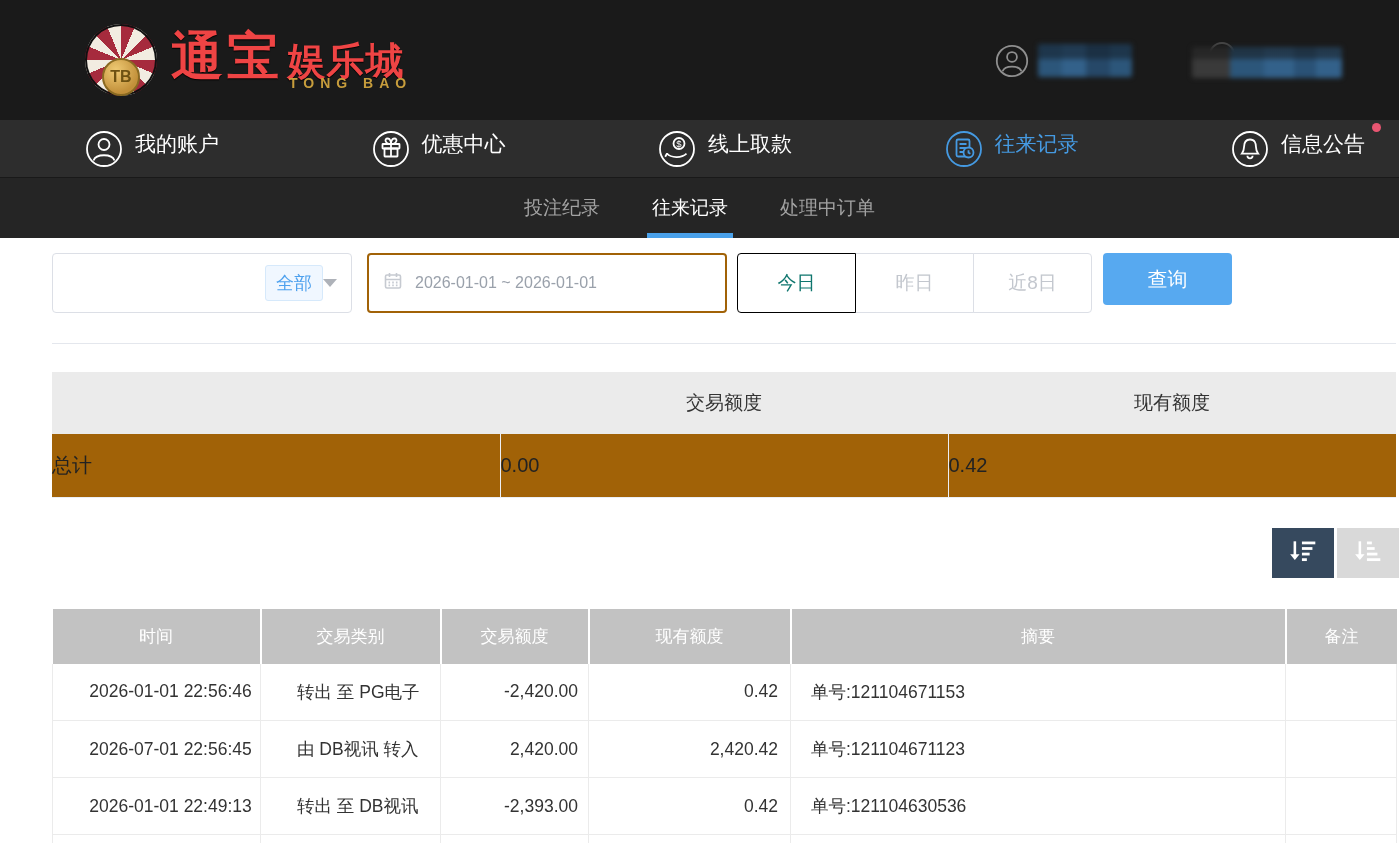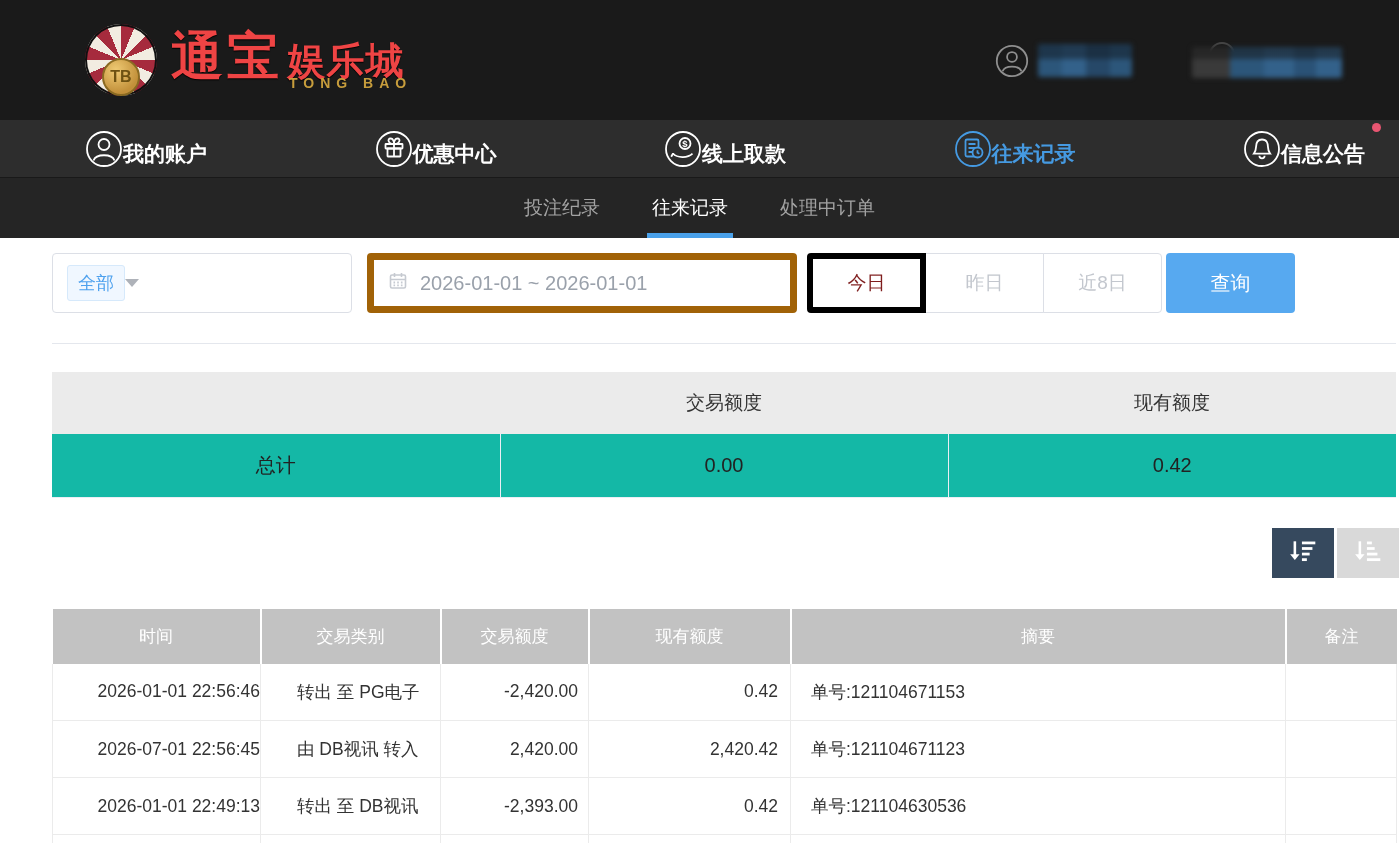--- a/index.html
+++ b/index.html
@@ -33,78 +33,78 @@
   .ghost-circle{position:absolute;left:230px;top:42px;width:26px;height:26px;border:2px solid #474747;
       border-radius:50%}
   .blur-2{left:213px;top:47px;width:150px;height:31px;
     background-image:
       linear-gradient(180deg,rgba(20,20,20,.5) 0 40%,rgba(0,0,0,0) 40%),
       linear-gradient(90deg,#3a3a3a 0 38px,#2c567a 38px 72px,#33618a 72px 102px,#2a5276 102px 124px,#33618a 124px)}
 
   
   .mainnav{height:58px;background:#2d2d2d;display:flex;align-items:center;
            justify-content:space-between;padding:0 34px 0 85px;border-bottom:1px solid #191919}
-  .nav-item{display:flex;align-items:flex-end;gap:0;color:#fff;font-size:21px;
-            font-weight:700;cursor:pointer;position:relative}
+  .nav-item{display:flex;align-items:flex-start;gap:12px;color:#fff;font-size:21px;
+            font-weight:400;cursor:pointer;position:relative}
   .nav-item svg{display:block}
   .nav-item.active{color:#459ae2}
   .nav-badge{position:absolute;right:-16px;top:-7px;width:9px;height:9px;border-radius:50%;
              background:#e95672}
 
   
   .subnav{height:60px;background:#252525;display:flex;align-items:stretch;justify-content:center;gap:48px}
   .subtab{display:flex;align-items:center;font-size:19px;color:#a3a3a3;cursor:pointer;position:relative;padding:0 2px}
   .subtab.active{color:#fff}
   .subtab .underline{position:absolute;bottom:0;left:50%;transform:translateX(-50%);
                      width:86px;height:5px;background:#4aa1ea}
 
   
   .content{position:relative}
   .filters{margin:15px 3px 0 52px;display:flex;height:60px}
   .select-box{width:300px;border:1px solid #dcdfe6;border-radius:4px;display:flex;
-              align-items:center;justify-content:flex-start;padding:0 14px;background:#fff;cursor:pointer}
+              align-items:center;justify-content:flex-end;padding:0 14px;background:#fff;cursor:pointer}
   .chip-all{background:#f0f7ff;border:1px solid #d6e9fb;color:#4ea1ee;border-radius:3px;
             padding:5px 10px;font-size:18px}
   .caret-down{width:0;height:0;border-left:7px solid transparent;border-right:7px solid transparent;
               border-top:8px solid #aeb2b9}
-  .date-box{width:430px;margin-left:15px;border:7px solid #a16207;border-radius:4px;display:flex;
-            align-items:center;gap:12px;padding:0 14px;background:#fff;color:#9aa1ab;font-size:20px;cursor:pointer}
+  .date-box{width:360px;margin-left:15px;border:2px solid #a16207;border-radius:4px;display:flex;
+            align-items:center;gap:12px;padding:0 14px;background:#fff;color:#9aa1ab;font-size:16px;cursor:pointer}
   .btn-group{margin-left:10px;display:flex}
   .qbtn{width:119px;height:60px;background:#fff;border:1px solid #dcdfe6;display:flex;
         align-items:center;justify-content:center;font-size:19px;color:#c3c7ce;cursor:pointer}
   .qbtn:first-child{border-radius:4px 0 0 4px}
   .qbtn:last-child{border-radius:0 4px 4px 0}
   .qbtn + .qbtn{margin-left:-1px}
-  .qbtn.active{border:6px solid #000000;color:#7f1d1d;position:relative;z-index:1}
-  .query-btn{margin-left:4px;width:129px;height:60px;background:#57a9f0;color:#fff;border:none;
+  .qbtn.active{border:1px solid #000000;color:#0f766e;position:relative;z-index:1}
+  .query-btn{margin-left:11px;width:129px;height:52px;background:#57a9f0;color:#fff;border:none;
              border-radius:4px;font-size:20px;cursor:pointer;font-family:Liberation Mono, monospace}
 
   .divider{margin:30px 3px 0 52px;border-top:1px solid #e4e7ed}
 
   
   .summary{margin:28px 3px 0 52px;width:1344px;border-collapse:collapse;table-layout:fixed}
   .summary th{background:#ebebeb;height:62px;font-size:19px;font-weight:400;color:#333;text-align:center}
-  .summary td{background:#14b8a6;height:63px;font-size:20px;color:#222;text-align:center;
+  .summary td{background:#a16207;height:63px;font-size:20px;color:#222;text-align:left;
               border-bottom:1px solid #ebeef5}
   .summary td + td{border-left:1px solid #ebeef5}
 
   
   .sort-row{margin-top:30px;display:flex;justify-content:flex-end;gap:3px;height:50px}
   .sort-btn{width:62px;height:50px;border:none;display:flex;align-items:center;justify-content:center;cursor:pointer}
   .sort-btn.desc{background:#36495e}
   .sort-btn.asc{background:#d9d9d9}
 
   
   .records{margin:31px 3px 0 52px;width:1344px;border-collapse:collapse;table-layout:fixed}
   .records th{background:#c2c2c2;color:#fff;font-weight:normal;font-size:17px;height:55px;
               text-align:center;border-right:2px solid #fff}
   .records th:last-child{border-right:none}
   .records td{height:57px;font-size:17.5px;color:#333;background:#fff;
               border:1px solid #ebebeb;border-top:none}
-  .c-time{text-align:right;padding-left:28px}
+  .c-time{text-align:center;padding-left:28px}
   .c-type{text-align:left;padding-left:36px}
   .c-amount{text-align:right;padding-right:10px}
   .c-balance{text-align:right;padding-right:12px}
   .c-summary{text-align:left;padding-left:20px}
   .c-note{text-align:center}
 </style>
 </head>
 <body>
 
 <header class="topbar">

